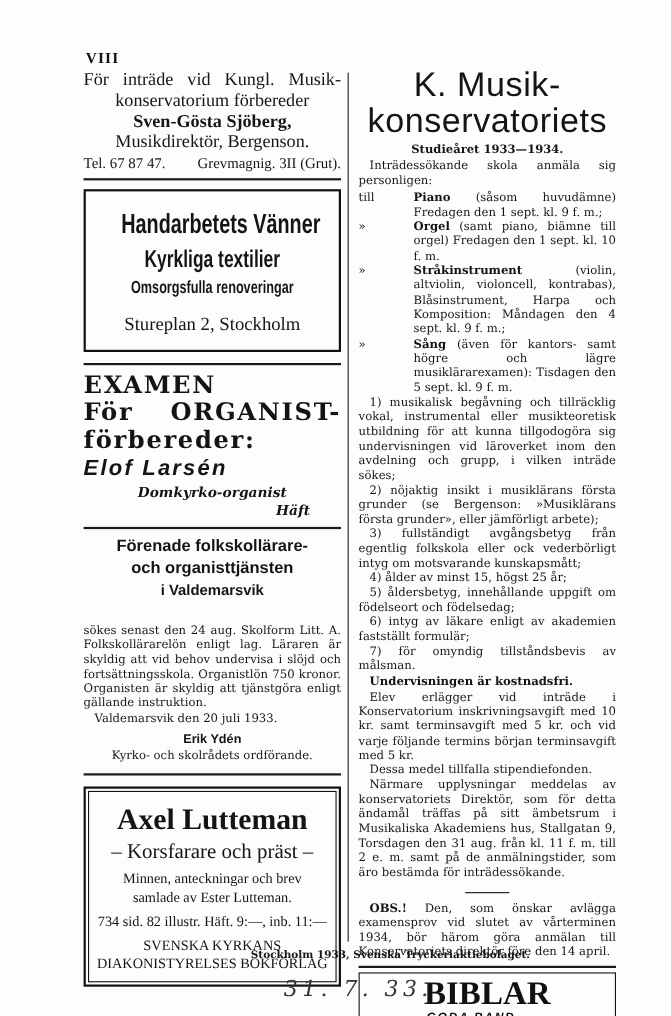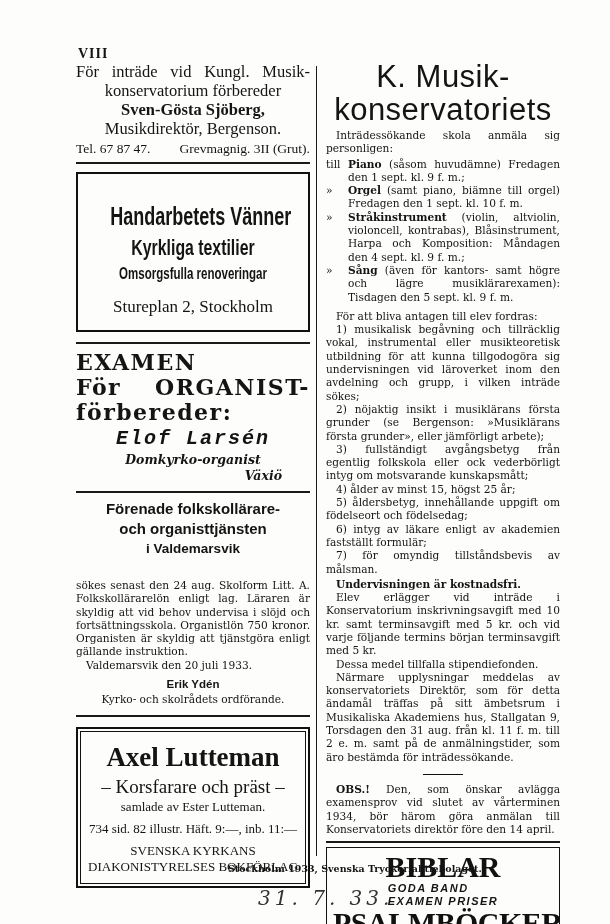--- a/index.html
+++ b/index.html
@@ -11,30 +11,30 @@
   #pageno { left:78px; top:46px; font-size:14px; font-weight:bold; font-family:"Liberation Serif", serif; letter-spacing:1px; }
 
   
   #left { left:76px; top:62px; width:234px; }
   .ad1 { text-align:center; font-family:"Liberation Serif", serif; font-size:16.5px; line-height:19px; }
   .ad1 .l1 { text-align:justify; text-align-last:justify; }
   .ad1 .b { font-weight:bold; }
   .ad1 .tel { font-size:13.5px; display:flex; justify-content:space-between; margin-top:1px; }
   .rule { border-top:2px solid #1a1a1a; margin-top:4px; }
 
-  .box2 { border:2px solid #111; margin-top:8px; padding:26px 0 10px; text-align:center; height:120px; }
+  .box2 { border:2px solid #111; margin-top:8px; padding:14px 0 10px; text-align:center; height:120px; }
   .box2 .h1 { font-family:"Liberation Sans", sans-serif; font-weight:bold; font-size:25px; transform:scaleX(.72); transform-origin:center; white-space:nowrap; margin-top:2px; letter-spacing:0px;}
   .box2 .h2 { font-family:"Liberation Sans", sans-serif; font-weight:bold; font-size:22px; transform:scaleX(.72); white-space:nowrap; margin-top:4px; }
   .box2 .h3 { font-family:"Liberation Sans", sans-serif; font-weight:bold; font-size:16px; transform:scaleX(.72); white-space:nowrap; margin-top:4px; }
   .box2 .h4 { font-family:"Liberation Serif", serif; font-size:17px; margin-top:14px; }
 
   .ad3 { margin-top:10px; padding-top:6px; }
   .ad3 .big { font-family:"DejaVu Serif", serif; font-weight:bold; font-size:22px; line-height:25px; letter-spacing:1.5px; }
   .ad3 .big.j { text-align:justify; text-align-last:justify; }
-  .ad3 .name { font-family:Liberation Mono, monospace; font-style:italic; font-weight:bold; font-size:20px; text-align:center; letter-spacing:2px; margin-top:2px; }
+  .ad3 .name { font-family:Liberation Sans, sans-serif; font-style:italic; font-weight:bold; font-size:20px; text-align:left; letter-spacing:2px; margin-top:2px; }
   .ad3 .sub { font-family:"DejaVu Serif", serif; font-style:italic; font-weight:bold; font-size:12.5px; text-align:center; margin-top:2px; }
   .ad3 .sub2 { font-family:"DejaVu Serif", serif; font-style:italic; font-weight:bold; font-size:12.5px; text-align:right; padding-right:28px; margin-top:1px; }
 
   .ad4 .hd { font-family:"Liberation Sans", sans-serif; font-weight:bold; font-size:15px; text-align:center; line-height:20px; }
   .ad4 .hd.s { font-size:13.5px; }
   .body { font-family:"DejaVu Serif", serif; font-size:10.6px; line-height:13.3px; text-align:justify; }
   .ad4 .sig { font-family:"Liberation Sans", sans-serif; font-weight:bold; font-size:11.5px; text-align:center; margin-top:6px; }
   .ad4 .sig2 { font-family:"DejaVu Serif", serif; font-size:10.6px; text-align:center; margin-top:3px; }
 
   .box5 { border:2px solid #111; padding:2px; margin-top:10px; }
@@ -47,21 +47,21 @@
 
   
   #divider { left:316px; top:66px; width:0; height:790px; border-left:1.5px solid #1a1a1a; }
 
   
   #right { left:326px; top:60px; width:234px; }
   .title { font-family:"Liberation Sans", sans-serif; font-size:31px; line-height:33px; text-align:center; letter-spacing:0.5px; }
   .year { font-family:"DejaVu Serif", serif; font-weight:bold; font-size:10.5px; text-align:center; margin-top:4px; }
   .rb { font-family:"DejaVu Serif", serif; font-size:10.6px; line-height:13.3px; text-align:justify; }
   .rb b { font-weight:bold; }
-  .item { display:flex; }
+  .item { display:flex;gap:28px; }
   .item .q { width:18px; flex:none; }
   .item .c { flex:1; }
   .short-rule { width:40px; border-top:1.5px solid #111; margin:10px auto 8px; }
   .bibl { border:1.5px solid #111; margin-top:4px; padding:4px 6px; }
   .bibl .row { display:flex; align-items:center; justify-content:space-between;flex-direction:column; }
   .bibl .bigw { font-family:"Liberation Serif", serif; font-weight:bold; font-size:30px; line-height:30px; letter-spacing:0px; color:#111; }
   .bibl .side { font-family:"Liberation Sans", sans-serif; font-style:italic; font-weight:bold; font-size:11px; line-height:13px; letter-spacing:1.5px; }
 
   #printer { left:228px; top:863px; font-family:"DejaVu Serif", serif; font-weight:bold; font-size:9.5px; }
   #handdate { left:258px; top:886px; font-family:"DejaVu Serif", serif; font-style:italic; font-size:20px; letter-spacing:4px; color:#333; }
@@ -91,52 +91,54 @@
     <div class="h4">Stureplan 2, Stockholm</div>
   </div>
 
   <div class="rule" style="margin-top:10px"></div>
   <div class="ad3" style="margin-top:0">
     <div class="big">EXAMEN</div>
     <div class="big j">För ORGANIST-</div>
     <div class="big">förbereder:</div>
     <div class="name">Elof Larsén</div>
     <div class="sub">Domkyrko-organist</div>
-    <div class="sub2">Växiö</div>
+    <div class="sub2">Häft</div>
   </div>
   <div class="rule" style="margin-top:8px"></div>
 
   <div class="ad4" style="margin-top:6px">
     <div class="hd">Förenade folkskollärare-</div>
     <div class="hd">och organisttjänsten</div>
     <div class="hd s">i Valdemarsvik</div>
     <div class="body" style="margin-top:20px">sökes senast den 24 aug. Skolform Litt. A. Folkskollärarelön enligt lag. Läraren är skyldig att vid behov undervisa i slöjd och fortsättningsskola. Organistlön 750 kronor. Organisten är skyldig att tjänstgöra enligt gällande instruktion.</div>
     <div class="body" style="padding-left:10px">Valdemarsvik den 20 juli 1933.</div>
     <div class="sig">Erik Ydén</div>
     <div class="sig2">Kyrko- och skolrådets ordförande.</div>
   </div>
   <div class="rule" style="margin-top:10px"></div>
 
   <div class="box5">
     <div class="inner">
       <div class="t1">Axel Lutteman</div>
       <div class="t2">– Korsfarare och präst –</div>
+      <div class="t3">Minnen, anteckningar och brev</div>
       <div class="t3" style="margin-top:0">samlade av Ester Lutteman.</div>
       <div class="t4">734 sid. 82 illustr. Häft. 9:—, inb. 11:—</div>
       <div class="t5">SVENSKA KYRKANS</div>
       <div class="t5" style="margin-top:0">DIAKONISTYRELSES BOKFÖRLAG</div>
     </div>
   </div>
 </div>
 
 <div id="divider" class="abs"></div>
 
 <div id="right" class="abs">
   <div class="title">K. Musik-</div>
   <div class="title">konservatoriets</div>
+  <div class="year">Studieåret 1933—1934.</div>
   <div class="rb" style="text-indent:10px;margin-top:3px">Inträdessökande skola anmäla sig personligen:</div>
 
   <div style="margin-top:2px">
     <div class="rb item">
       <span class="q" style="width:22px">till</span>
       <span class="c"><b>Piano</b> <span>(såsom huvudämne) Fredagen den 1 sept. kl. 9 f. m.;</span></span>
     </div>
     <div class="rb item">
       <span class="q" style="width:22px">»</span>
       <span class="c"><b>Orgel</b> <span>(samt piano, biämne till orgel) Fredagen den 1 sept. kl. 10 f. m.</span></span>
@@ -144,21 +146,20 @@
     <div class="rb item">
       <span class="q" style="width:22px">»</span>
       <span class="c"><b>Stråkinstrument</b> <span>(violin, altviolin, violoncell, kontrabas), Blåsinstrument, Harpa och Komposition: Måndagen den 4 sept. kl. 9 f. m.;</span></span>
     </div>
     <div class="rb item">
       <span class="q" style="width:22px">»</span>
       <span class="c"><b>Sång</b> <span>(även för kantors- samt högre och lägre musiklärarexamen): Tisdagen den 5 sept. kl. 9 f. m.</span></span>
     </div>
   </div>
 
-  <div class="rb" style="text-indent:10px;margin-top:6px">För att bliva antagen till elev fordras:</div>
   <div>
     <div class="rb" style="text-indent:10px">1) musikalisk begåvning och tillräcklig vokal, instrumental eller musikteoretisk utbildning för att kunna tillgodogöra sig undervisningen vid läroverket inom den avdelning och grupp, i vilken inträde sökes;</div>
     <div class="rb" style="text-indent:10px">2) nöjaktig insikt i musiklärans första grunder (se Bergenson: »Musiklärans första grunder», eller jämförligt arbete);</div>
     <div class="rb" style="text-indent:10px">3) fullständigt avgångsbetyg från egentlig folkskola eller ock vederbörligt intyg om motsvarande kunskapsmått;</div>
     <div class="rb" style="text-indent:10px">4) ålder av minst 15, högst 25 år;</div>
     <div class="rb" style="text-indent:10px">5) åldersbetyg, innehållande uppgift om födelseort och födelsedag;</div>
     <div class="rb" style="text-indent:10px">6) intyg av läkare enligt av akademien fastställt formulär;</div>
     <div class="rb" style="text-indent:10px">7) för omyndig tillståndsbevis av målsman.</div>
   </div>
 

